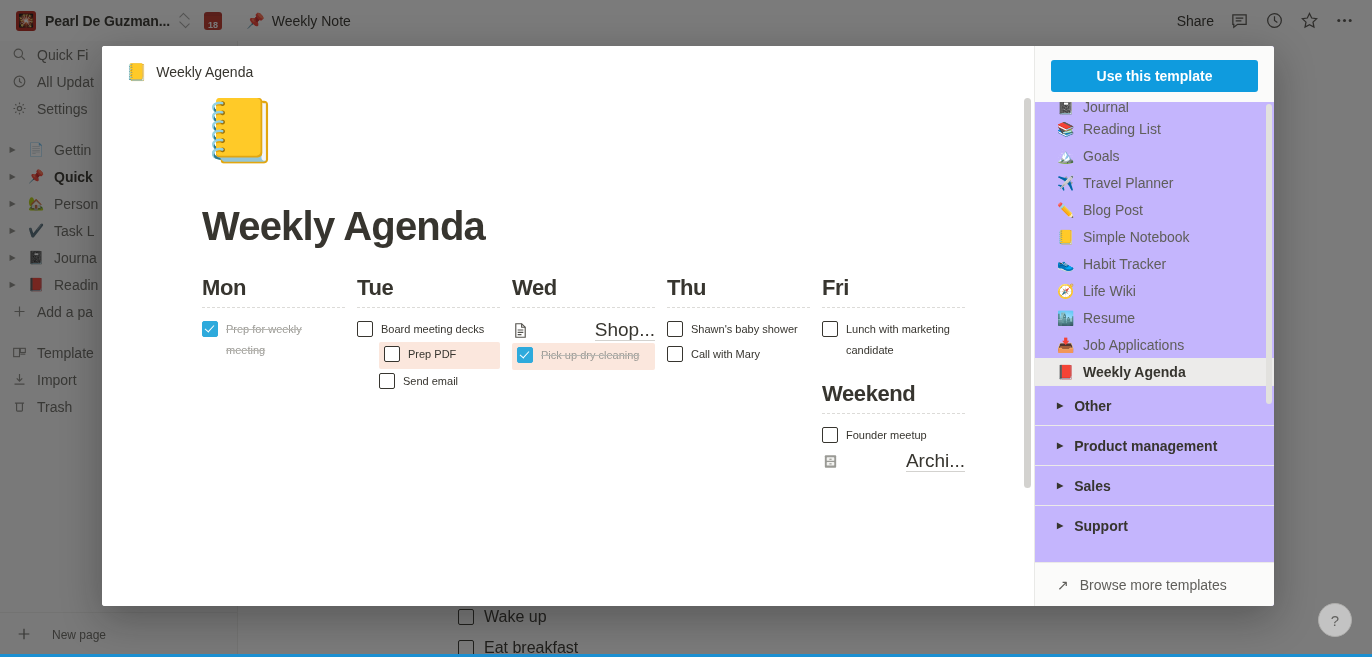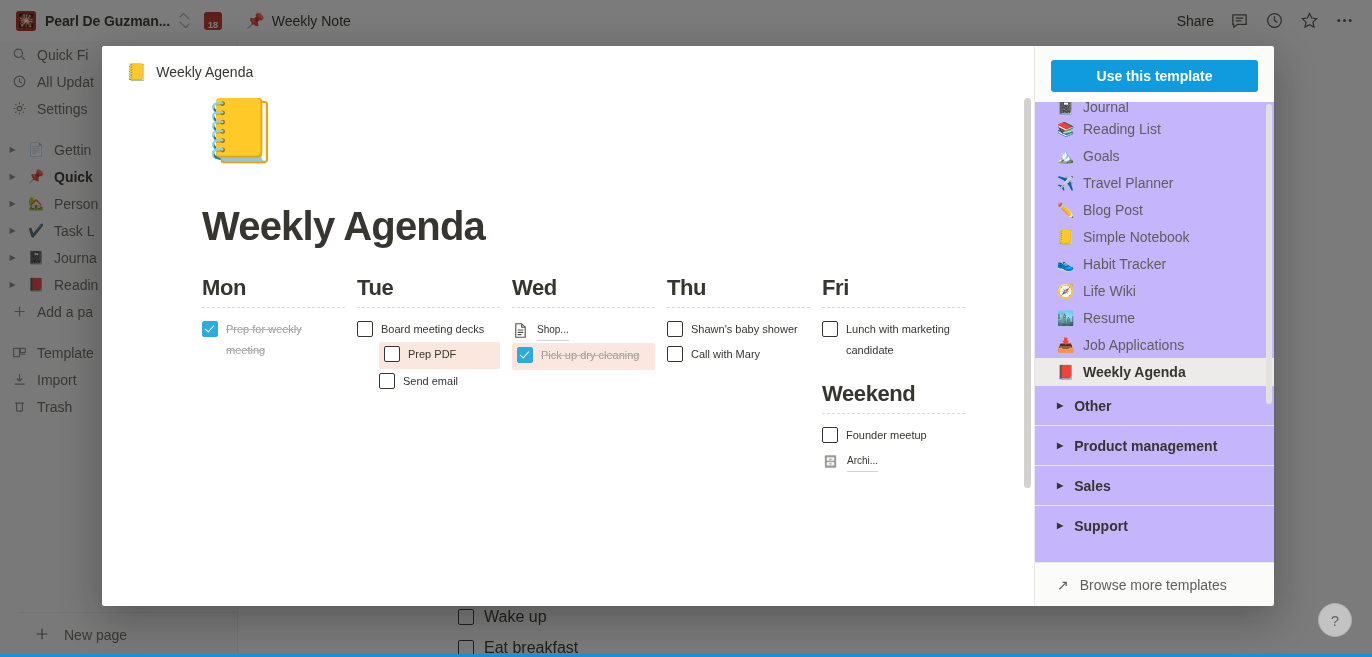--- a/index.html
+++ b/index.html
@@ -74,23 +74,23 @@
   .sb-row .sb-ico { width: 17px; display:flex; justify-content:center; color: #8b8a85; }
   .sb-row .sb-emoji { width: 17px; font-size: 13px; text-align: center; }
   .sb-row .sb-tri {
     width: 13px; text-align: center; font-size: 8px; color: #8d8c87;
   }
   .sb-label { white-space: nowrap; overflow: hidden; }
   .sb-row.bold .sb-label { font-weight: 600; color: #37352f; }
   .sb-gap { height: 14px; }
   .sb-pagerow { padding-left: 6px; }
   #sb-bottom {
-    position: absolute; left: 18px; right: 0; bottom: 0; height: 45px;
+    position: absolute; left: 0; right: 0; bottom: 0; height: 45px;
     border-top: 1px solid #ededec; display: flex; align-items: center;
-    gap: 14px; padding-left: 16px; font-size: 14px; color: #6b6a65;
+    gap: 20px; padding-left: 16px; font-size: 12px; color: #6b6a65;
   }
 
   
   #maindoc {
     position: absolute; left: 238px; right: 0; top: 41px; bottom: 0;
     background: #fff; padding-top: 560px; padding-left: 220px;
   }
   .doc-todo {
     display: flex; align-items: center; gap: 10px;
     height: 31px; font-size: 16px; color: #37352f;
@@ -188,22 +188,23 @@
   }
   .todo.done .txt { color: #9b9a95; text-decoration: line-through; text-decoration-color:#b9b8b3; }
   .todo .txt { flex: 1; }
   .todo.hl {
     background: #fbe7dd; border-radius: 2px; padding: 2px 7px 4px 5px;
   }
   .todo.indent { margin-left: 22px; }
 
   .pagelink {
     display: flex; gap: 8px; align-items: center;
-    font-size: 10px; line-height: 21px; color: #37352f; padding: 2px 0;
+    font-size: 19px; line-height: 21px; color: #37352f; padding: 2px 0;
     font-weight: 500;
+    justify-content: space-between;
   }
   .pagelink .txt { border-bottom: 1px solid #d3d2cf; }
   .pl-ico { width: 17px; height: 17px; flex: none; }
 
   
   #preview-scroll {
     position: absolute; right: 3px; top: 52px; width: 7px; height: 390px;
     background: #d3d2cf; border-radius: 4px; z-index: 5;
   }
 

